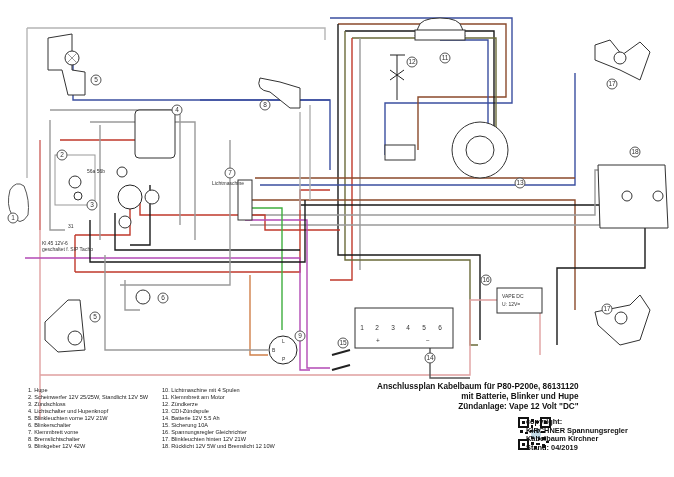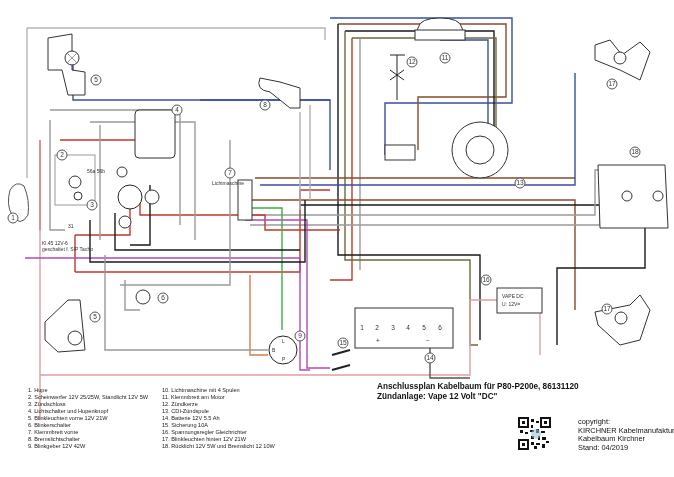--- a/index.html
+++ b/index.html
@@ -3,22 +3,22 @@
 <meta charset="utf-8">
 <style>
   html,body{margin:0;padding:0;background:#fff;}
   body{width:674px;height:477px;position:relative;overflow:hidden;font-family:"Liberation Sans",sans-serif;}
   #diagram{position:absolute;left:0;top:0;width:674px;height:477px;}
   .legend{position:absolute;font-size:5.6px;line-height:7px;color:#222;font-family:"Liberation Sans",sans-serif;}
   .legend div{white-space:nowrap;}
   #legend-left{left:28px;top:387px;}
   #legend-right{left:162px;top:387px;}
   .title-block{position:absolute;left:377px;top:382px;font-size:8.2px;font-weight:bold;line-height:10px;color:#111;}
-  .title-block div{white-space:nowrap;}
-  .copy{position:absolute;left:578px;top:418px;font-size:7.4px;font-weight:normal;line-height:8.6px;color:#111;}
+  .title-block div{white-space:nowrap;text-align:right;}
+  .copy{position:absolute;left:526px;top:418px;font-size:7.4px;font-weight:bold;line-height:8.6px;color:#111;}
   .copy div{white-space:nowrap;}
   .qr{position:absolute;left:518px;top:417px;width:33px;height:33px;}
   .small-label{font-family:"Liberation Sans",sans-serif;font-size:5px;fill:#333;}
   .num{font-family:"Liberation Sans",sans-serif;font-size:6.5px;fill:#333;text-anchor:middle;}
 </style>
 </head>
 <body>
 
 <svg id="diagram" viewBox="0 0 674 477" xmlns="http://www.w3.org/2000/svg">
 
@@ -242,33 +242,34 @@
   <div>13. CDI-Zündspule</div>
   <div>14. Batterie 12V 5.5 Ah</div>
   <div>15. Sicherung 10A</div>
   <div>16. Spannungsregler Gleichrichter</div>
   <div>17. Blinkleuchten hinten 12V 21W</div>
   <div>18. Rücklicht 12V 5W und Bremslicht 12 10W</div>
 </div>
 
 <div class="title-block">
   <div>Anschlussplan Kabelbaum für P80-P200e,  86131120</div>
+  <div>mit Batterie, Blinker und Hupe</div>
   <div>Zündanlage: Vape 12 Volt "DC"</div>
 </div>
 
 <svg class="qr" viewBox="0 0 33 33">
   <rect x="0" y="0" width="33" height="33" fill="#fff"></rect>
   <rect x="1" y="1" width="9" height="9" fill="none" stroke="#111" stroke-width="2"></rect>
   <rect x="4" y="4" width="3" height="3" fill="#111"></rect>
   <rect x="23" y="1" width="9" height="9" fill="none" stroke="#111" stroke-width="2"></rect>
   <rect x="26" y="4" width="3" height="3" fill="#111"></rect>
   <rect x="1" y="23" width="9" height="9" fill="none" stroke="#111" stroke-width="2"></rect>
   <rect x="4" y="26" width="3" height="3" fill="#111"></rect>
   <path d="M13 2h3v3h-3zM18 4h3v2h-3zM13 8h2v3h-2zM12 13h4v2h-4zM18 12h3v4h-3zM23 14h4v2h-4zM2 13h3v3H2zM7 15h3v2H7zM13 19h3v3h-3zM20 19h2v4h-2zM24 20h4v3h-4zM13 25h3v3h-3zM18 26h4v2h-4zM24 27h3v4h-3zM28 24h3v2h-3zM16 29h3v3h-3z" fill="#111"></path>
   <circle cx="18" cy="17" r="5" fill="#9cc3d6" opacity="0.6"></circle>
 </svg>
 
 <div class="copy">
   <div>copyright:</div>
-  <div>KIRCHNER Kabelmanufaktur</div>
+  <div>KIRCHNER Spannungsregler</div>
   <div>Kabelbaum Kirchner</div>
   <div>Stand: 04/2019</div>
 </div>
 
 </body></html>

